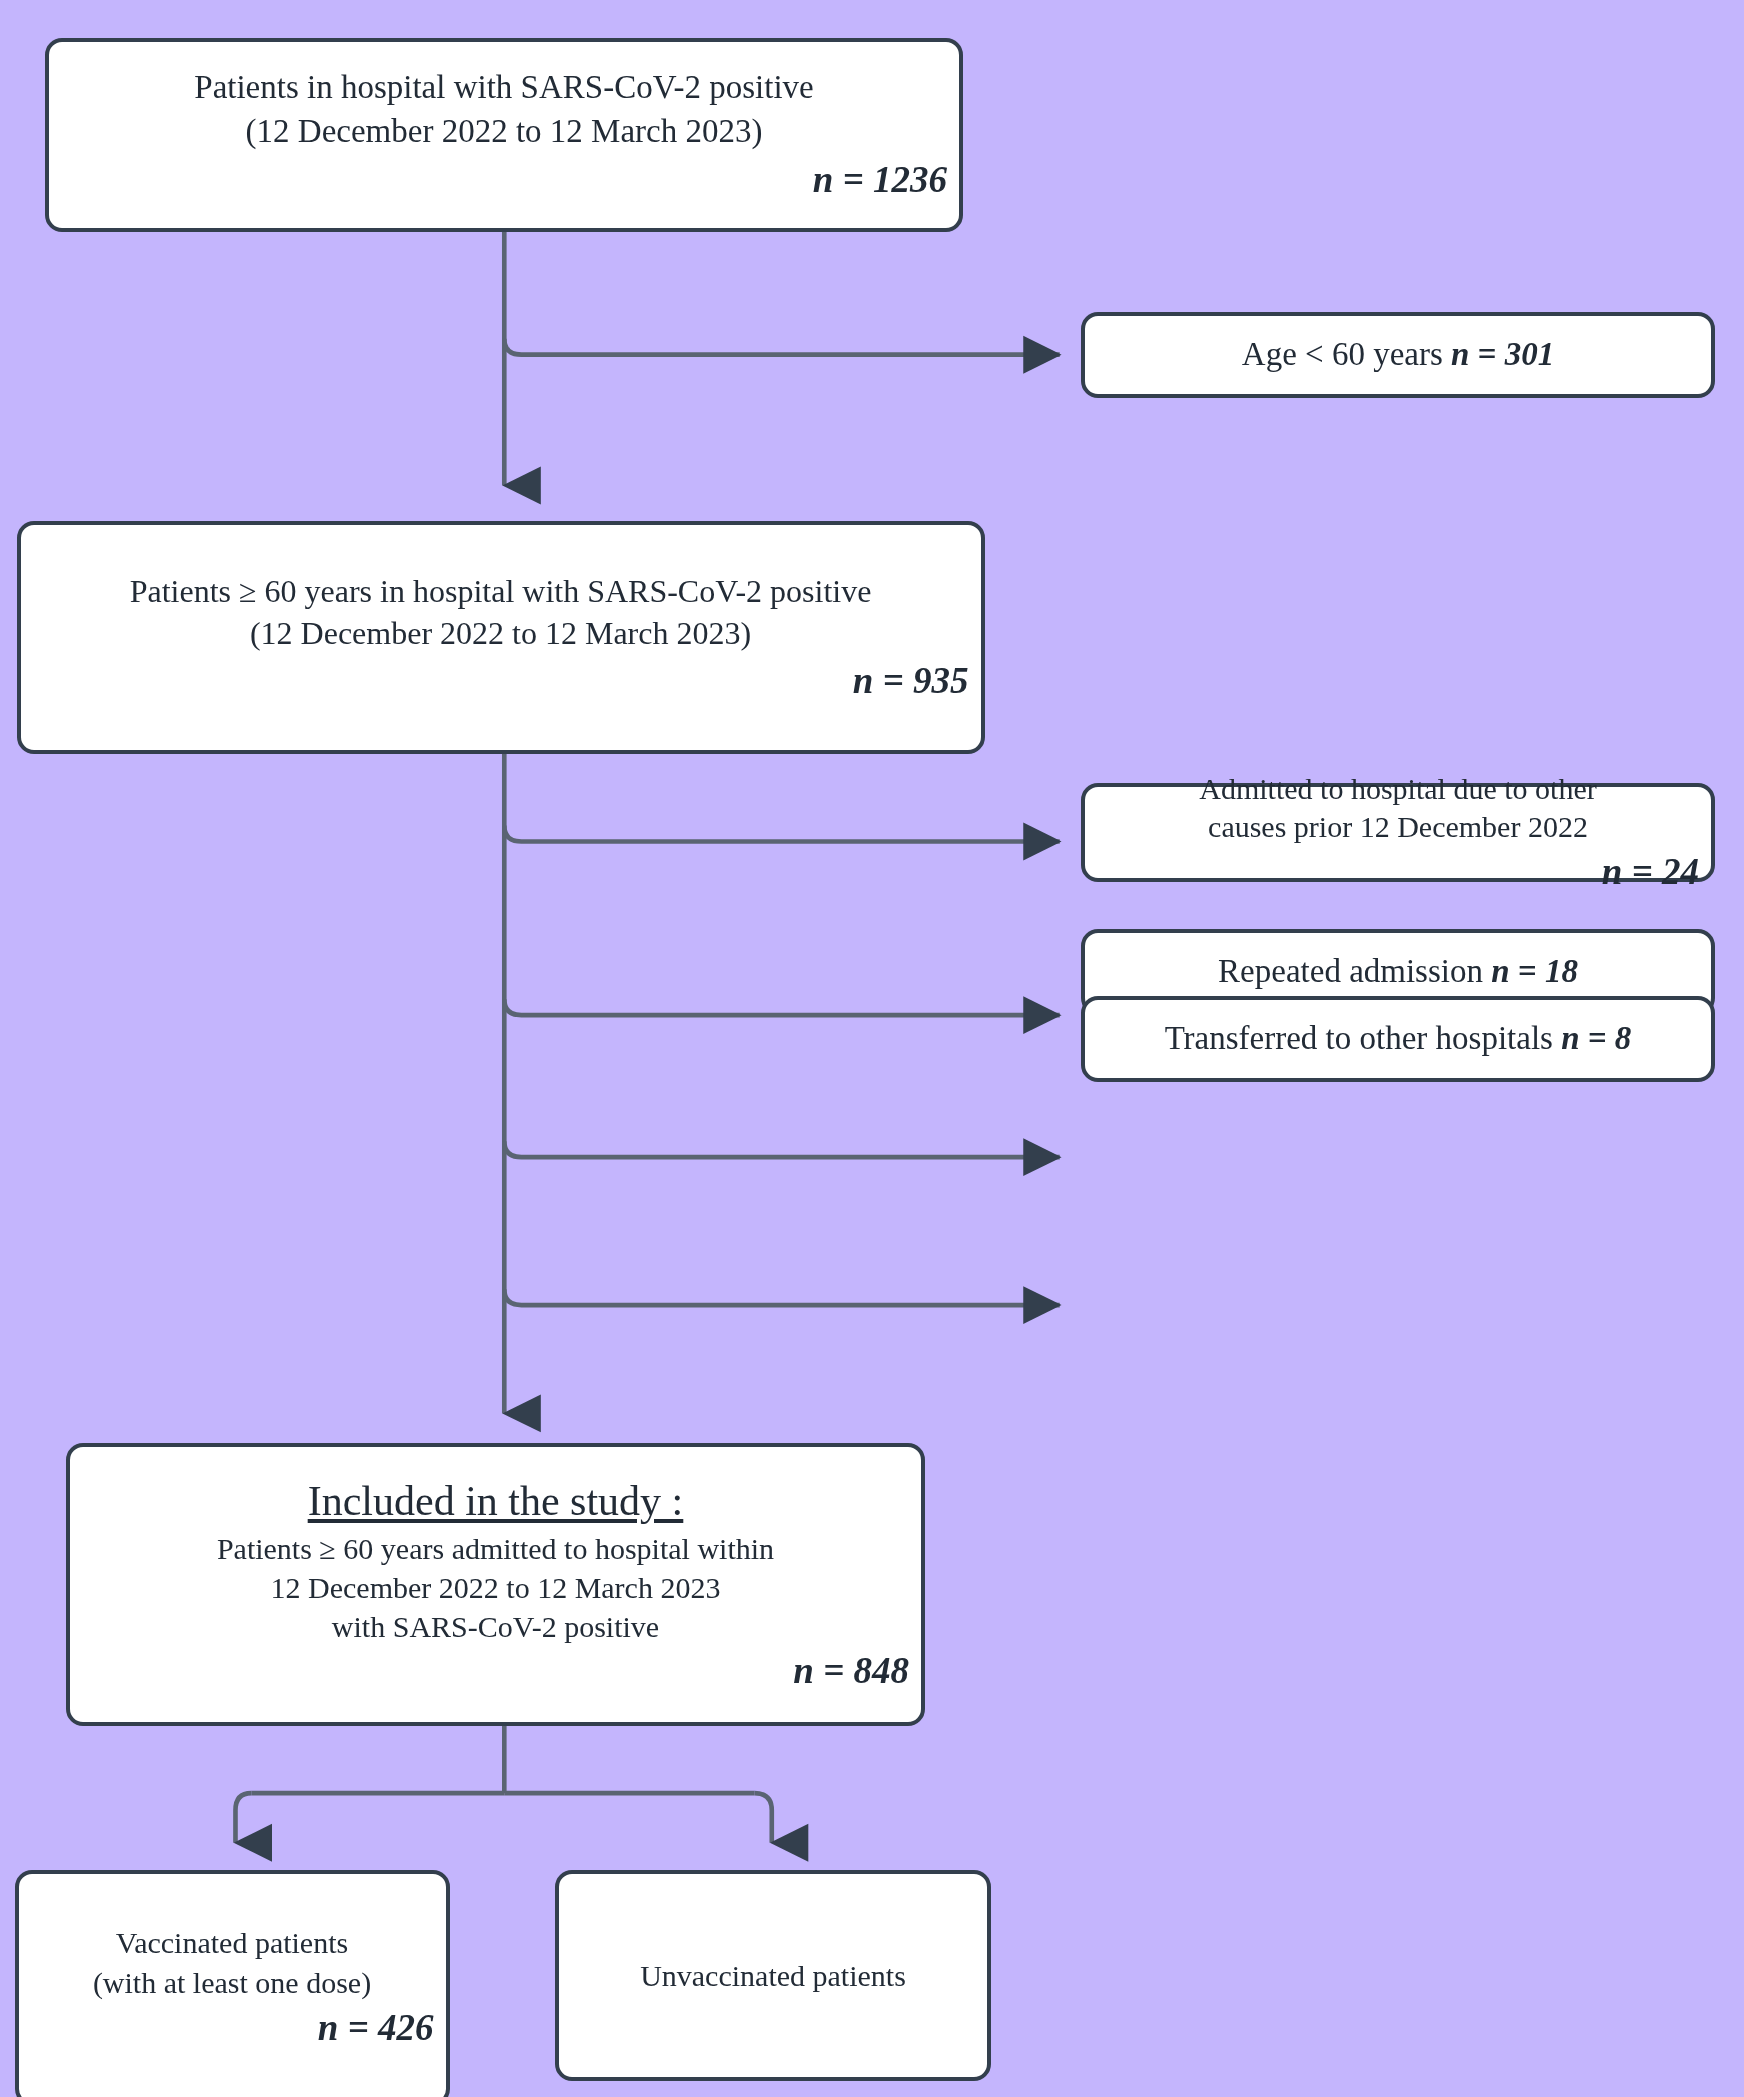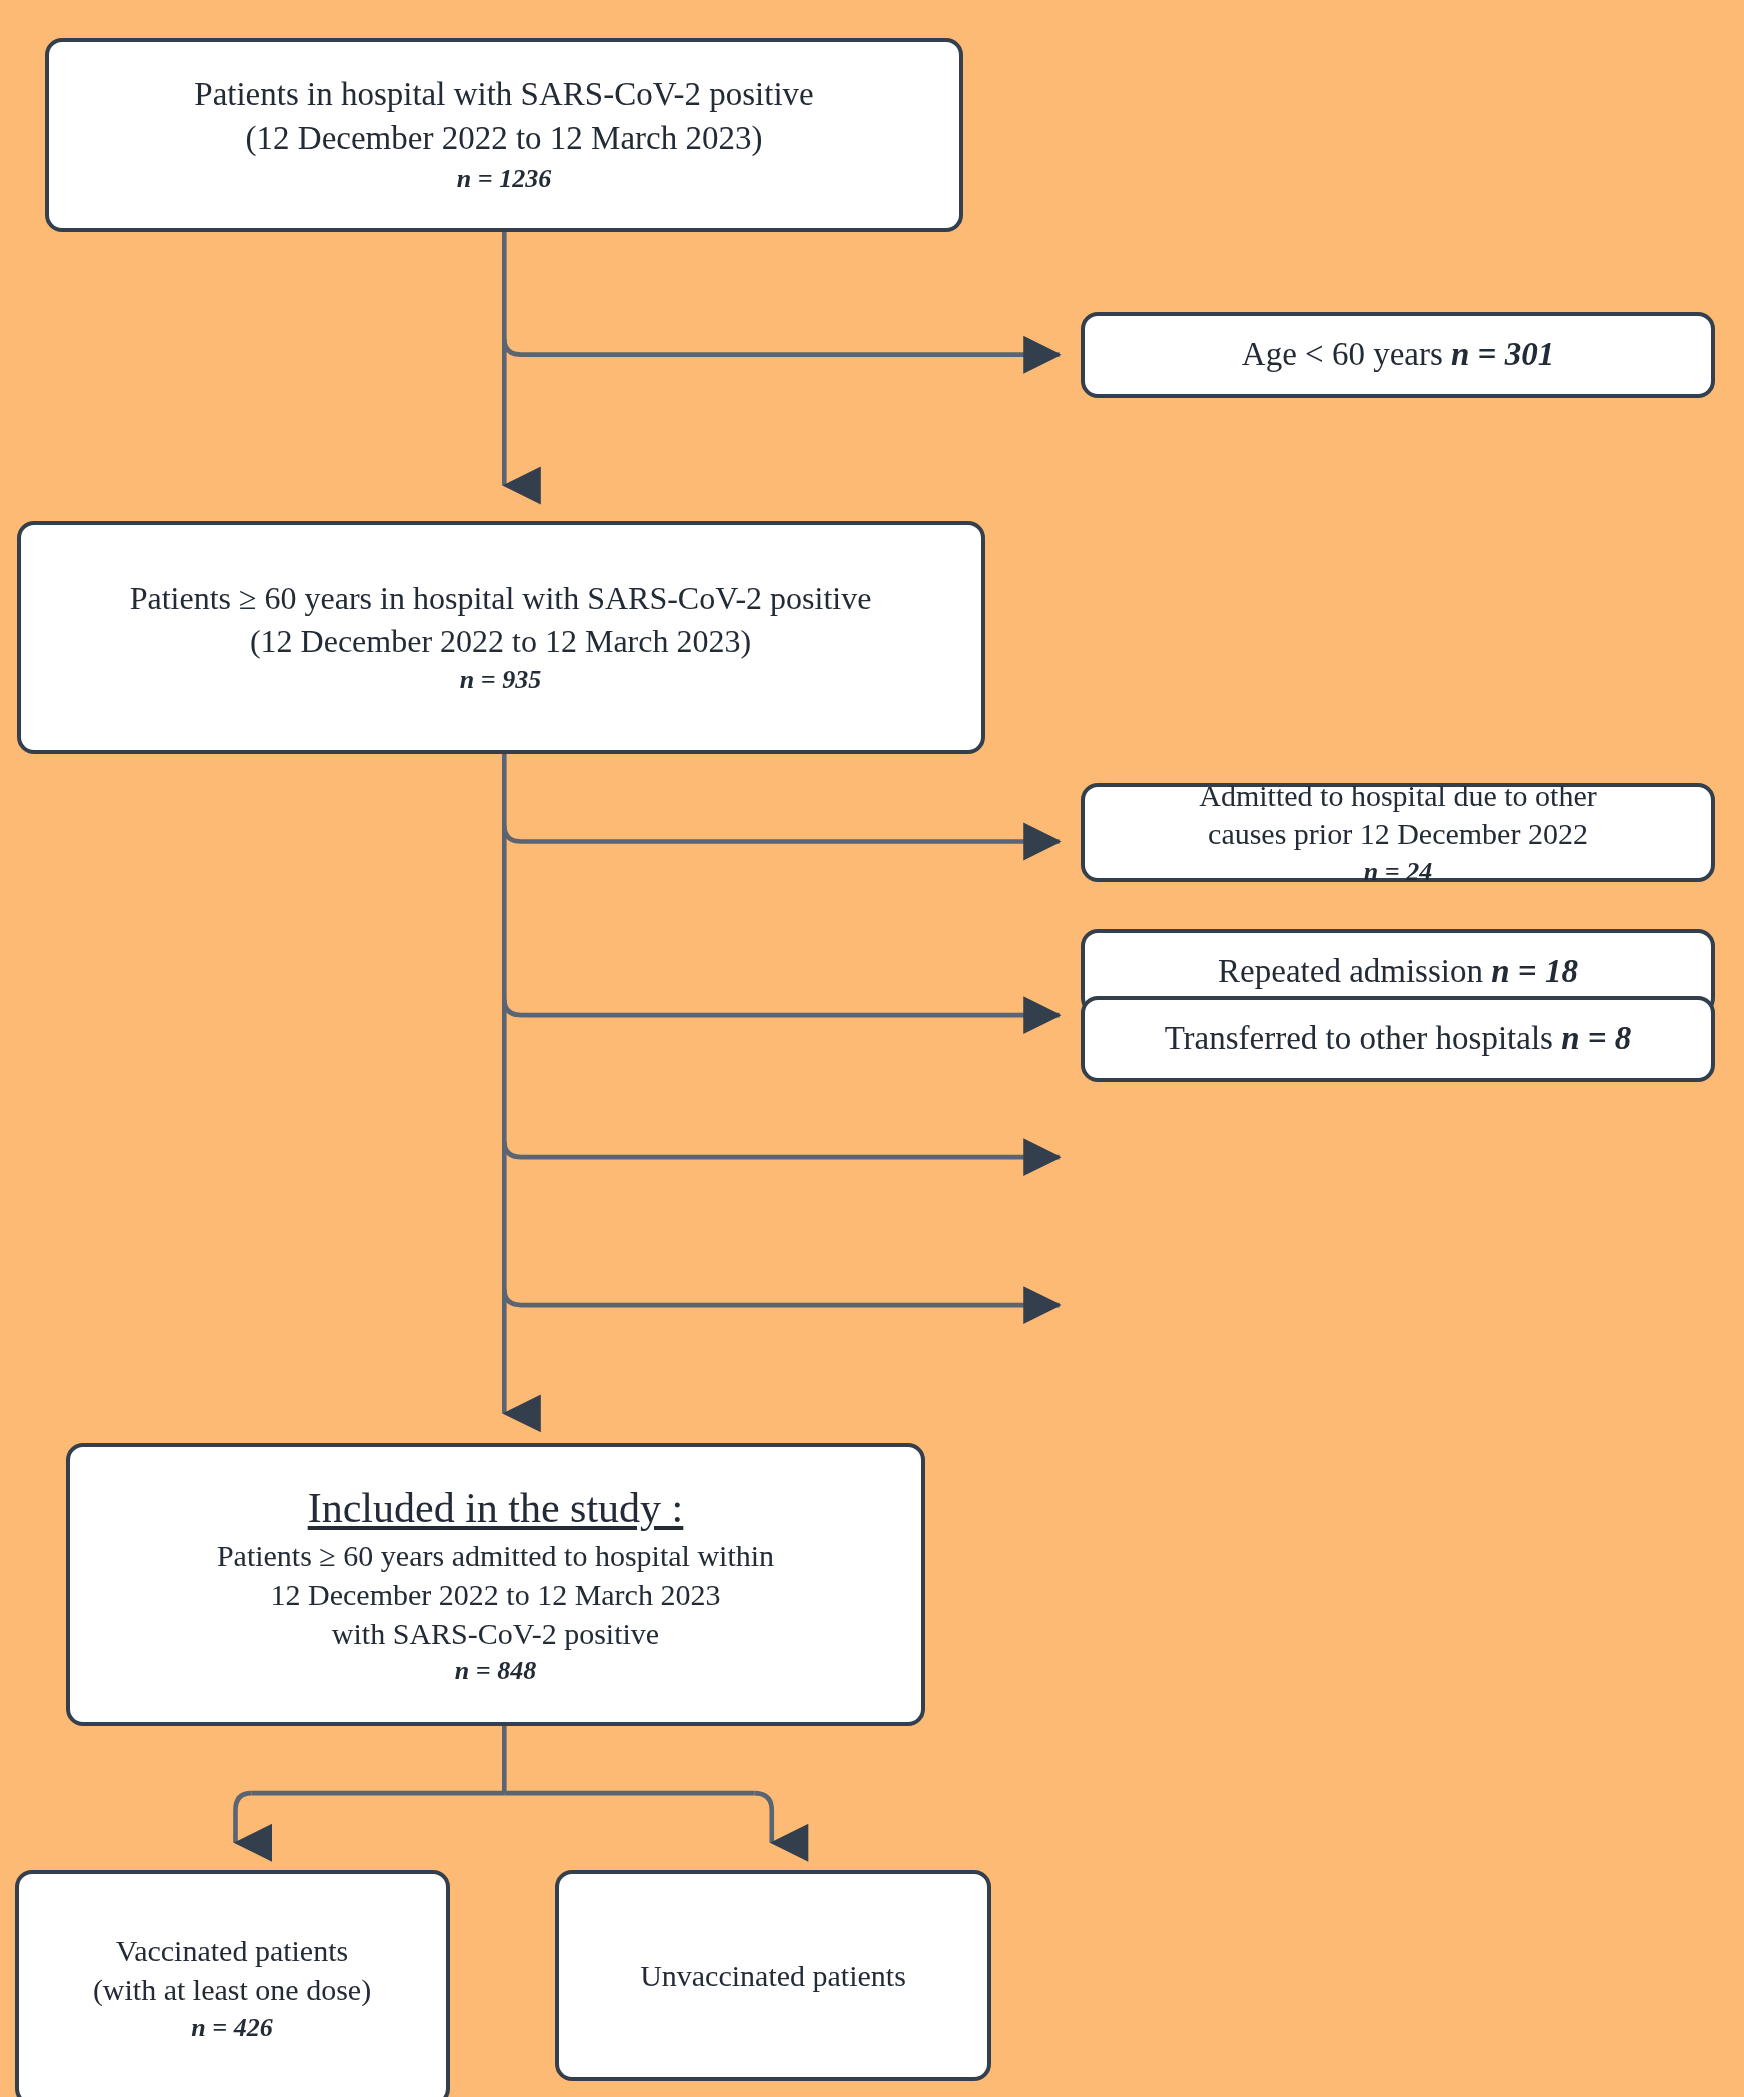--- a/index.html
+++ b/index.html
@@ -4,21 +4,21 @@
 <style>
   html, body {
     margin: 0;
     padding: 0;
     background: #ffffff;
   }
   #canvas {
     position: relative;
     width: 1745px;
     height: 2097px;
-    background: #fdba74;
+    background: #c4b5fd;
     font-family: "Liberation Serif", "DejaVu Serif", serif;
     overflow: hidden;
   }
   svg.connectors {
     position: absolute;
     left: 0;
     top: 0;
     width: 1745px;
     height: 2097px;
     pointer-events: none;
@@ -41,22 +41,23 @@
     padding: 0 12px;
     box-sizing: border-box;
     line-height: 1.33;
     font-size: 33px;
     white-space: pre-line;
   }
   .node .nval {
     display: block;
     font-weight: bold;
     font-style: italic;
-    font-size: 26px;
+    font-size: 37px;
     margin-top: 1.3px;
+    text-align: right;
   }
   .node .hdr {
     display: block;
     text-decoration: underline;
     text-underline-offset: 4px;
     font-size: 42px;
   }
   .inline-n {
     font-weight: bold;
     font-style: italic;

